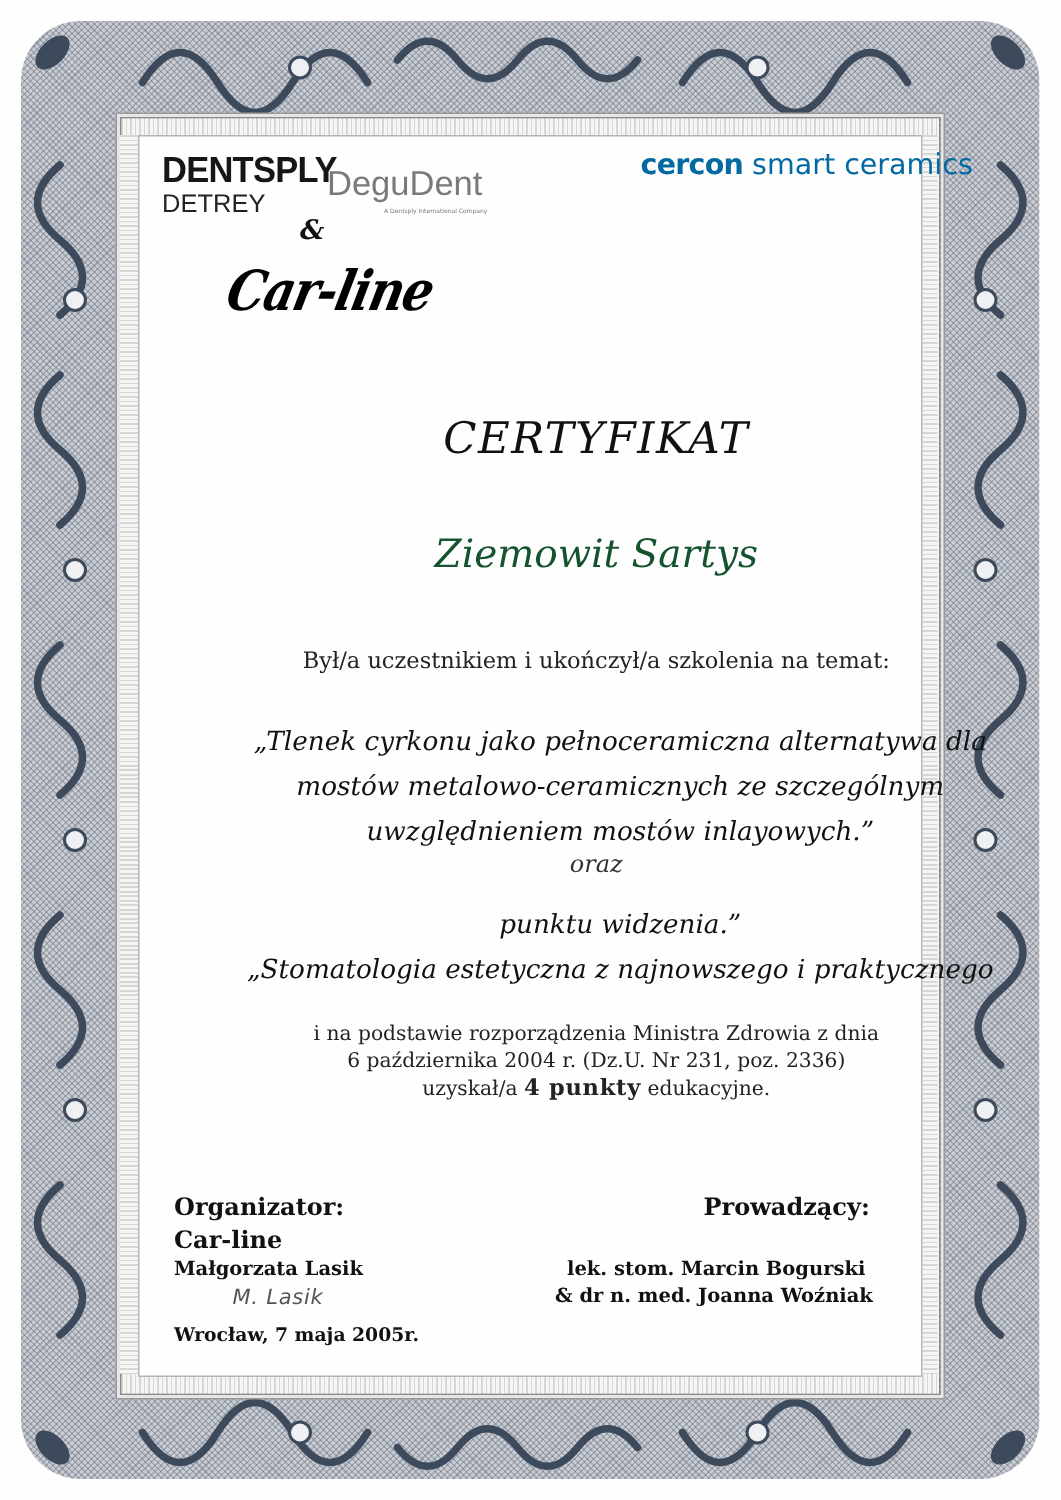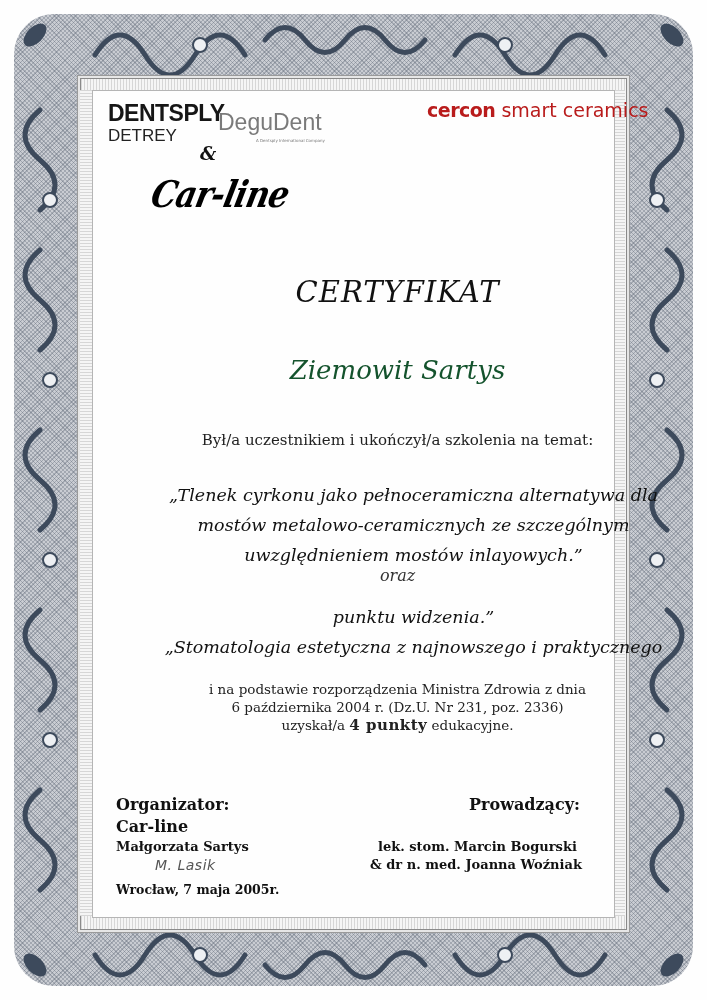--- a/index.html
+++ b/index.html
@@ -44,21 +44,21 @@
     background: repeating-linear-gradient(0deg, #d6d6d6 0 1px, #f5f5f5 1px 3px);
   }
   .paper-side-left { left: 80px; }
   .paper-side-right { left: 613px; }
 
   .abs { position: absolute; white-space: nowrap; }
   .dentsply { left: 108px; top: 100px; font-family: "Liberation Sans", sans-serif; font-weight: 900; font-size: 23px; letter-spacing: -0.5px; color: #161616; transform: scaleY(1.05); }
   .detrey { left: 108px; top: 126px; font-family: "Liberation Sans", sans-serif; font-size: 17px; color: #222; }
   .degudent { left: 218px; top: 109px; font-family: Liberation Sans, sans-serif; font-size: 23px; color: #7a7a7a; }
   .degudent-sub { left: 256px; top: 138px; font-family: "DejaVu Sans", sans-serif; font-size: 4px; color: #777; }
-  .cercon-wrap { left: 427px; top: 99px; font-family: "DejaVu Sans", sans-serif; font-size: 19px; color: #b91c1c; }
+  .cercon-wrap { left: 427px; top: 99px; font-family: "DejaVu Sans", sans-serif; font-size: 19px; color: #0369a1; }
   .cercon-bold { font-weight: 800; letter-spacing: -0.5px; }
   .amp { left: 200px; top: 143px; font-family: "DejaVu Serif", serif; font-weight: bold; font-style: italic; font-size: 18px; color: #111; }
   .carline-logo { left: 152px; top: 175px; font-family: "DejaVu Serif", serif; font-weight: 900; font-style: italic; font-size: 32px; color: #000; letter-spacing: -1px; transform: skewX(-12deg) scaleY(1.15); }
 
   .center { left: 92px; width: 611px; text-align: center; }
   .title { top: 275px; font-family: "DejaVu Serif", serif; font-style: italic; font-size: 29px; letter-spacing: 1px; color: #111; }
   .name { top: 355px; font-family: "DejaVu Serif", serif; font-style: italic; font-size: 26px; font-weight: 500; color: #14532d; }
   .intro { top: 431px; font-family: "DejaVu Serif", serif; font-size: 15px; color: #222; }
   .topic { font-family: "DejaVu Serif", serif; font-style: italic; font-size: 17.5px; color: #111; line-height: 30px; padding-left: 16px; }
   .topic1 { top: 480px; }
@@ -158,19 +158,19 @@
 </div>
 
 <div class="abs center legal">
   <div>i na podstawie rozporządzenia Ministra Zdrowia z dnia</div>
   <div>6 października 2004 r. (Dz.U. Nr 231, poz. 2336)</div>
   <div><span>uzyskał/a </span><b>4 punkty</b><span> edukacyjne.</span></div>
 </div>
 
 <div class="abs bold-serif org-label">Organizator:</div>
 <div class="abs bold-serif org-name">Car-line</div>
-<div class="abs bold-serif org-person">Małgorzata Sartys</div>
+<div class="abs bold-serif org-person">Małgorzata Lasik</div>
 <div class="abs signature">M. Lasik</div>
 <div class="abs bold-serif place-date">Wrocław, 7 maja 2005r.</div>
 
 <div class="abs bold-serif lead-label">Prowadzący:</div>
 <div class="abs bold-serif lead-1">lek. stom. Marcin Bogurski</div>
 <div class="abs bold-serif lead-2">&amp; dr n. med. Joanna Woźniak</div>
 
 </body></html>

